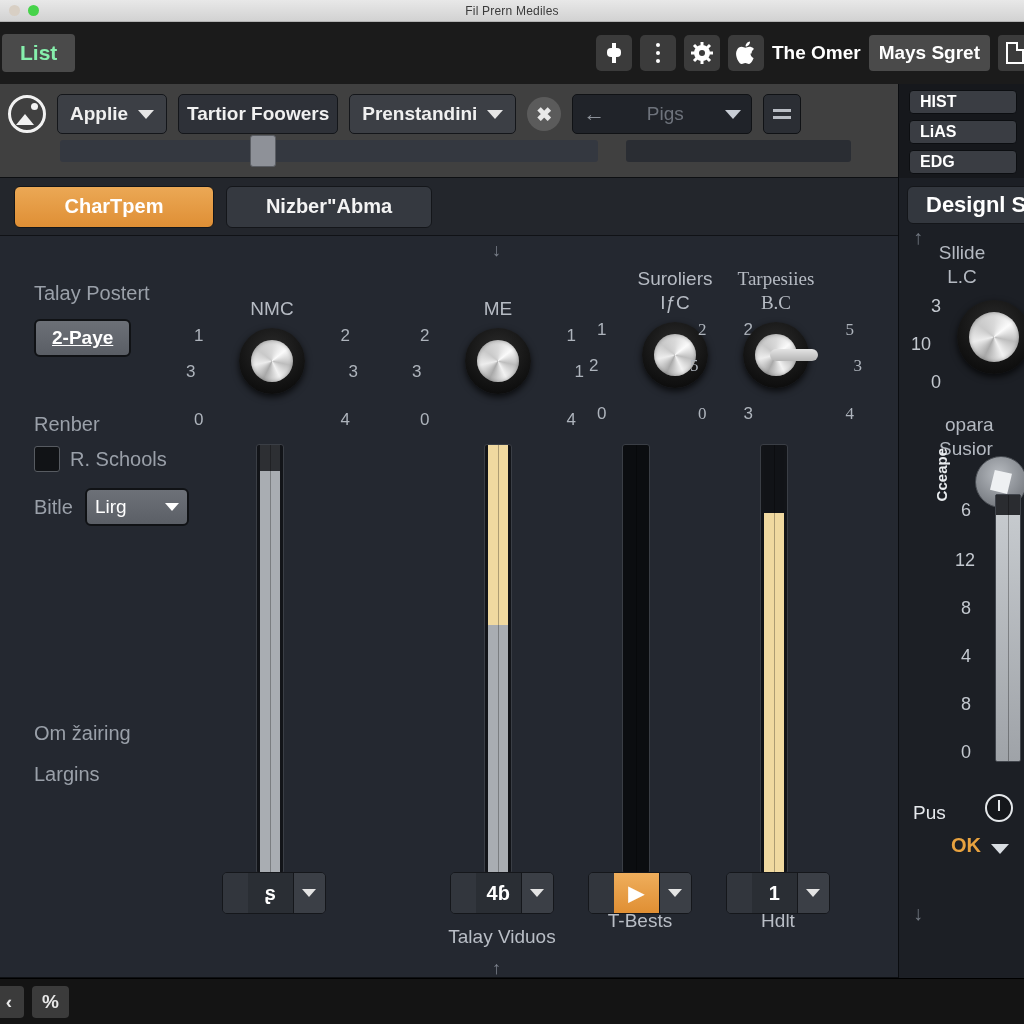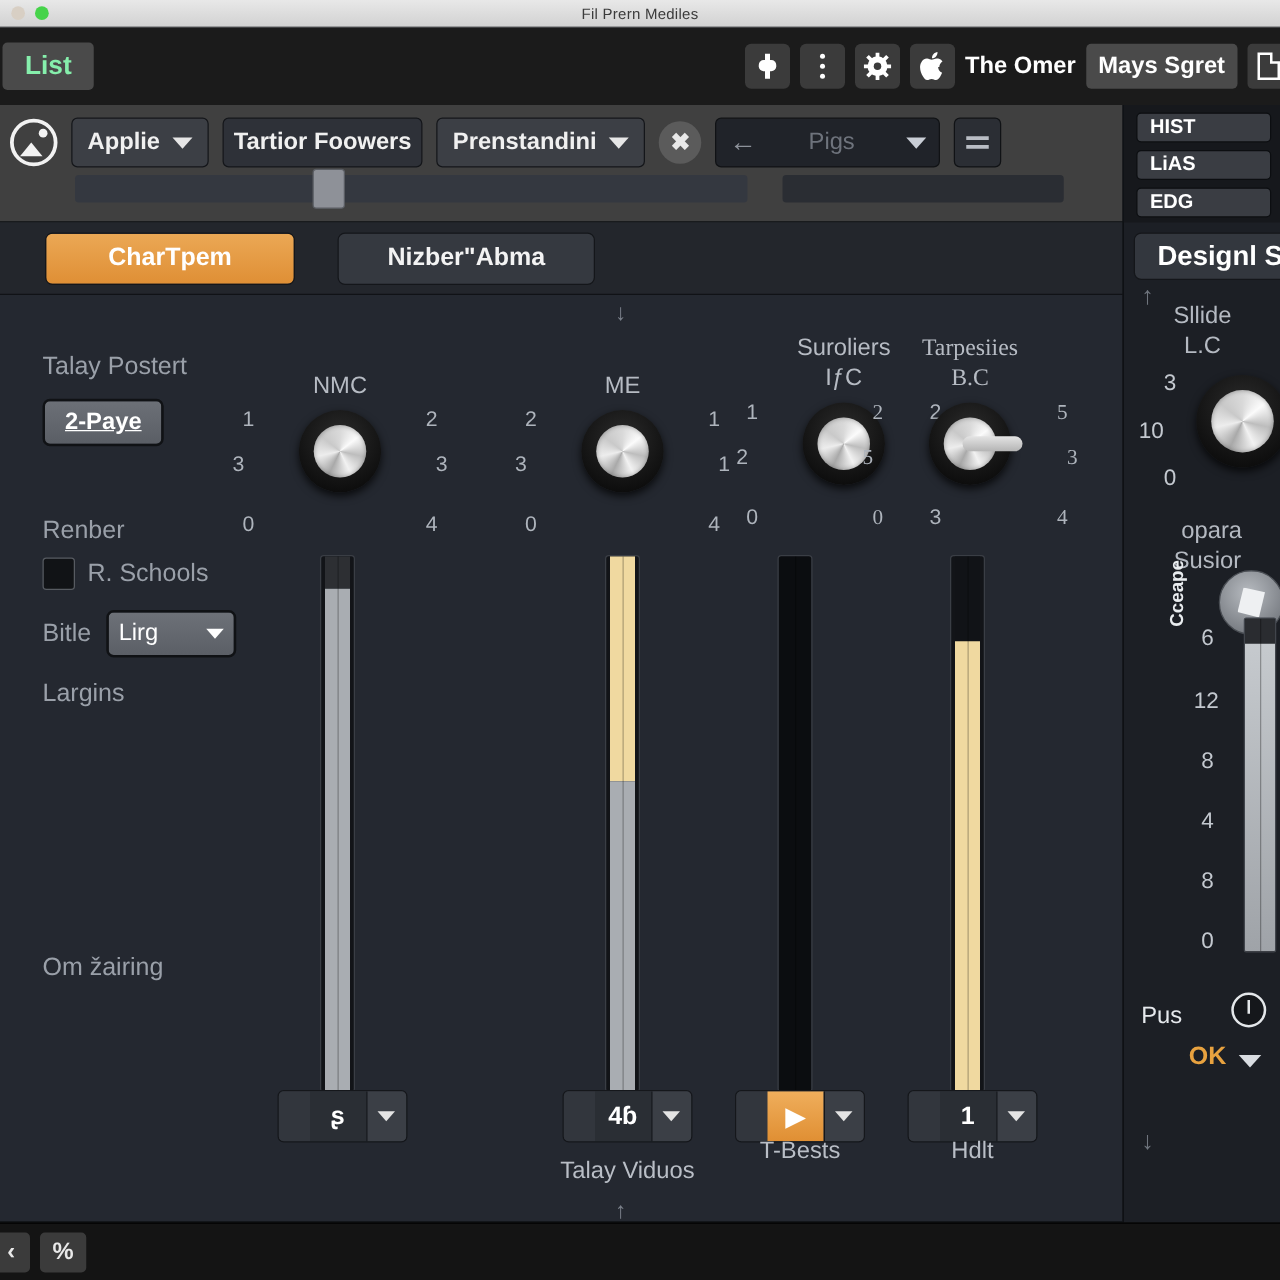--- a/index.html
+++ b/index.html
@@ -116,21 +116,20 @@
   
   .tabstrip {
     position:absolute; left:0; top:178px; width:900px; height:58px;
     background:#23262c; display:flex; align-items:center; gap: 12px; padding-left: 14px;
     border-bottom: 1px solid #101216;
   }
   .tab {
     height:42px; border-radius:6px; display:flex;align-items:center;justify-content:center;
     font-size:20px; font-weight:bold; color:#f3f3f3; padding: 0 32px;
     border: 1px solid #14161a;
-    margin-left: 22px;
   }
   .tab.active { background: linear-gradient(#eba855,#df8f35); color:#fff; min-width:200px; }
   .tab.inactive { background:#353940; min-width:206px; }
 
   
   .body-area {
     position:absolute; left:0; top:236px; width:898px; height:742px;
     background:#242830;
   }
   .arrow-down-small {
@@ -377,22 +376,22 @@
         <span class="chkbox"></span>
         <span class="lbl big" style="margin:0;">R. Schools</span>
       </div>
       <div class="selrow" style="margin-top:16px;">
         <span class="lbl big" style="margin:0;">Bitle</span>
         <span class="mini-select">
           <span>Lirg</span>
           <span class="caret"></span>
         </span>
       </div>
+      <div class="lbl big" style="margin-top:196px;">Om žairing</div>
       <div class="lbl big" style="margin-top:18px;">Largins</div>
-      <div class="lbl big" style="margin-top:196px;">Om žairing</div>
     </div>
 
     <div class="knobmod" style="left:192px; top:62px; width:160px;">
       <div class="knob-title">NMC</div>
       <div class="knob-wrap">
         <span class="tick t-ul">1</span>
         <span class="tick t-ur">2</span>
         <span class="tick t-ml">3</span>
         <span class="tick t-mr">3</span>
         <span class="tick t-bl">0</span>

